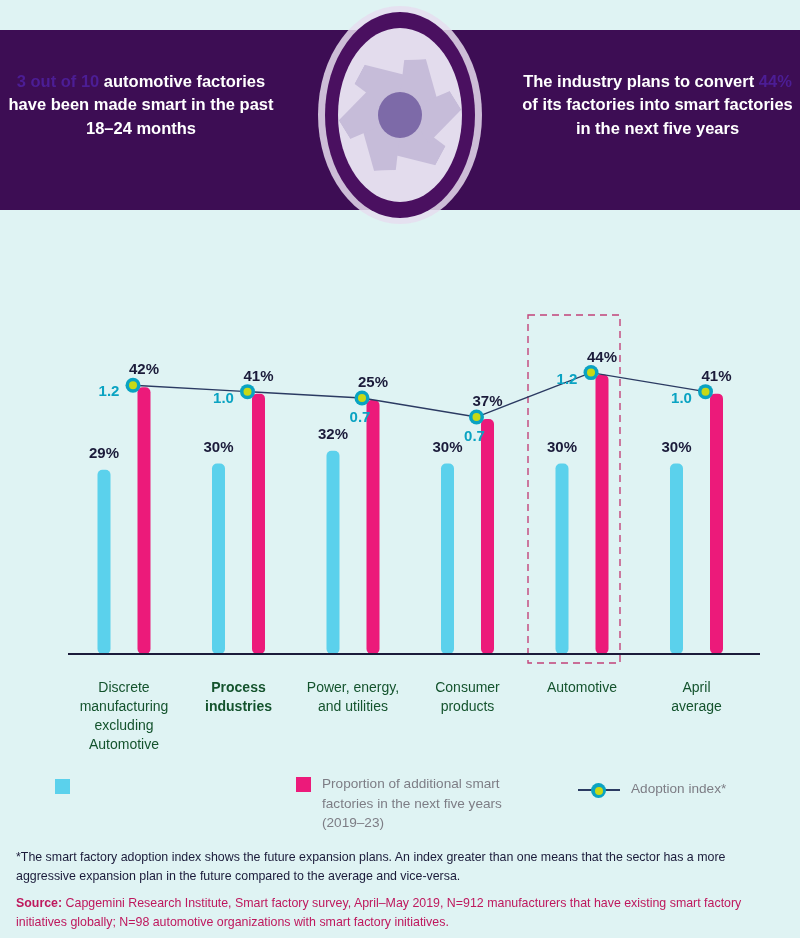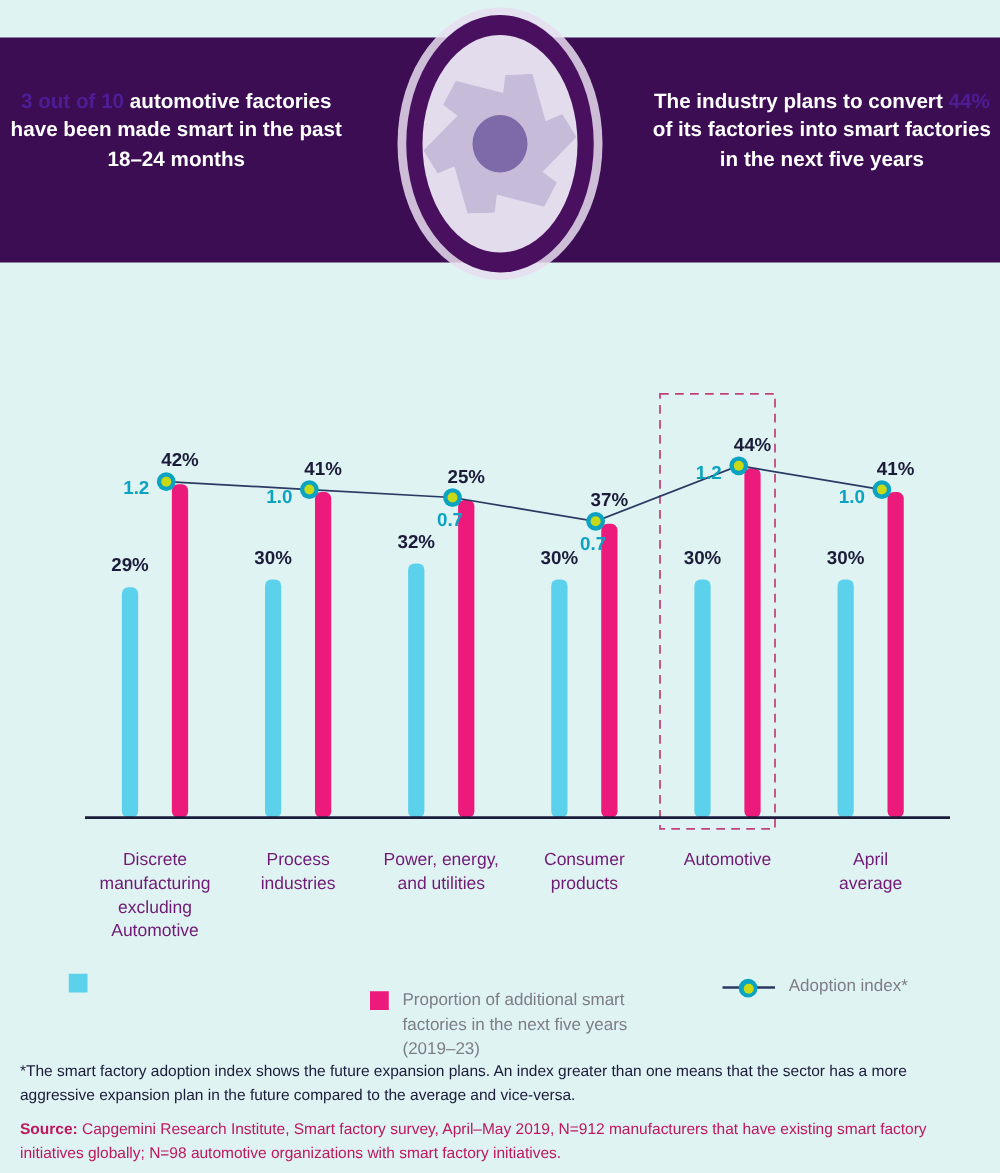--- a/index.html
+++ b/index.html
@@ -65,21 +65,21 @@
 
   .dlabel {
     position: absolute; color: #1b1b3a; font-size: 15px; font-weight: 700;
     text-align: center; white-space: nowrap; transform: translateX(-50%);
   }
   .ilabel {
     position: absolute; color: #0aa3c2; font-size: 15px; font-weight: 700;
     text-align: center; white-space: nowrap; transform: translateX(-50%);
   }
   .xlabel {
-    position: absolute; color: #701a75; font-size: 14px; line-height: 1.35;
+    position: absolute; color: #14532d; font-size: 14px; line-height: 1.35;
     text-align: center; transform: translateX(-50%);
   }
 
   
   .legend { position: absolute; left: 0; top: 770px; width: 800px; height: 80px; }
   .legend-item { position: absolute; display: flex; align-items: flex-start; gap: 11px; }
   .swatch { width: 15px; height: 15px; flex: 0 0 15px; margin-top: 3px; }
   .legend-label { color: #7d7d85; font-size: 13.6px; line-height: 1.45; }
   .line-swatch { position: relative; width: 42px; height: 18px; flex: 0 0 42px; margin-top: 2px; }
   .line-swatch .seg {
@@ -195,21 +195,21 @@
         <div class="ilabel" style="left: 567px; top: 69.6px;">1.2</div>
         <div class="ilabel" style="left: 681.5px; top: 88.65px;">1.0</div>
       </div>
     <div id="xlabels-layer" style="position: absolute; left: 0px; top: 360px; width: 800px;">
         <div class="xlabel" style="left: 124px; top: 18px; width: 120px;">
           <div>Discrete</div>
           <div>manufacturing</div>
           <div>excluding</div>
           <div>Automotive</div>
         </div>
-        <div class="xlabel" style="left: 238.5px; top: 18px; width: 120px;">
+        <div class="xlabel" style="left: 238.5px; top: 18px; width: 120px; font-weight: bold;">
           <div>Process</div>
           <div>industries</div>
         </div>
         <div class="xlabel" style="left: 353px; top: 18px; width: 120px;">
           <div>Power, energy,</div>
           <div>and utilities</div>
         </div>
         <div class="xlabel" style="left: 467.5px; top: 18px; width: 120px;">
           <div>Consumer</div>
           <div>products</div>
@@ -221,21 +221,21 @@
           <div>April</div>
           <div>average</div>
         </div>
       </div>
   </div>
 
   <div class="legend">
     <div class="legend-item" style="left:55px; top:6px; width:215px;">
       <span class="swatch" style="background:#5bd1ec"></span>
     </div>
-    <div class="legend-item" style="left:296px; top:20px; width:220px;">
+    <div class="legend-item" style="left:296px; top:4px; width:220px;">
       <span class="swatch" style="background:#ec1a7a"></span>
       <span class="legend-label">Proportion of additional smart factories in the next five years (2019–23)</span>
     </div>
     <div class="legend-item" style="left:578px; top:9px; width:215px;">
       <span class="line-swatch">
         <span class="seg"></span>
           <span class="dot"></span>
       </span>
       <span class="legend-label">Adoption index*</span>
     </div>

